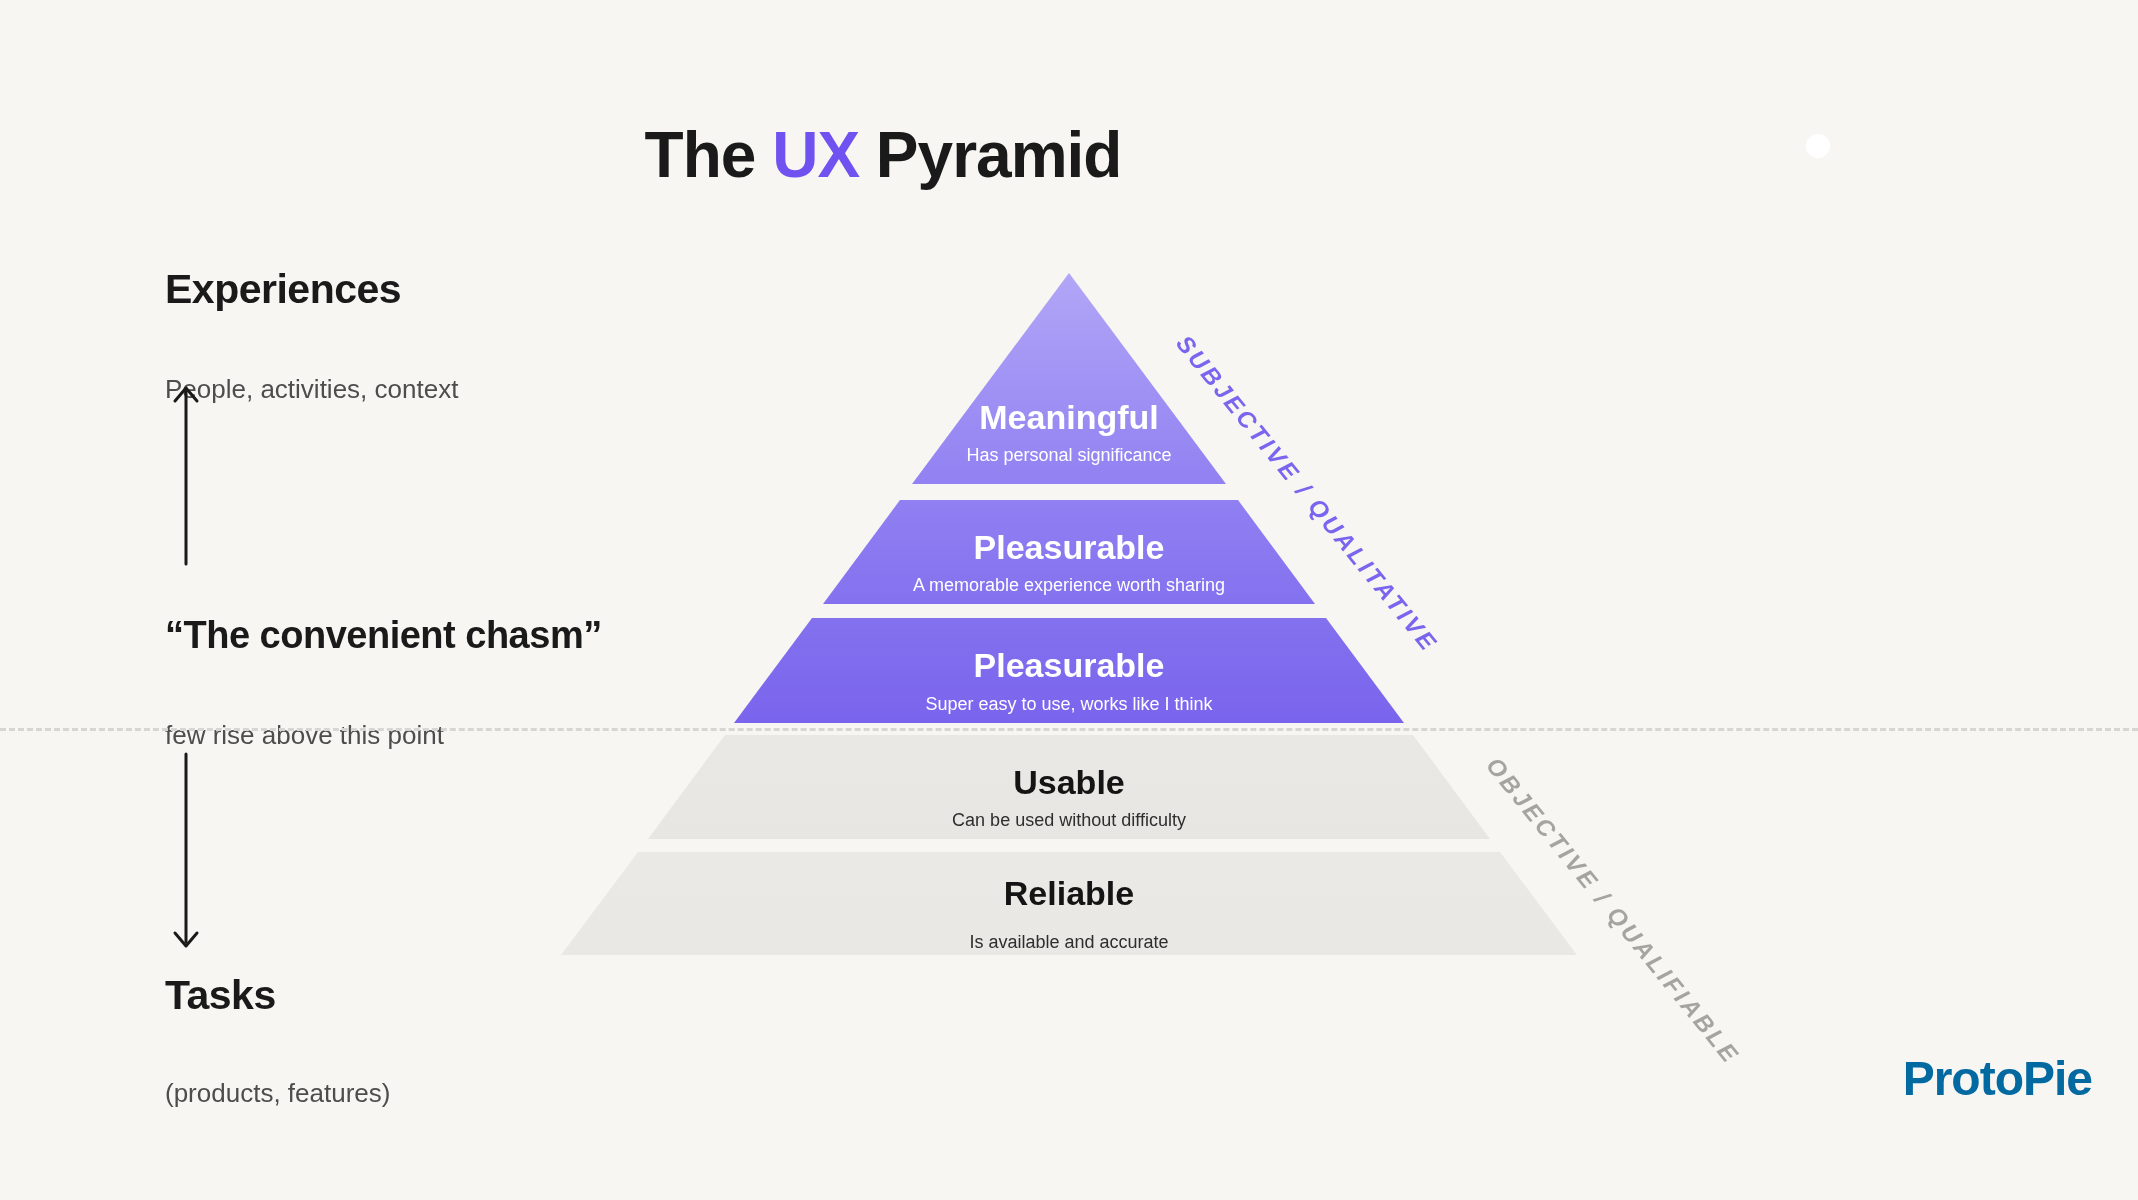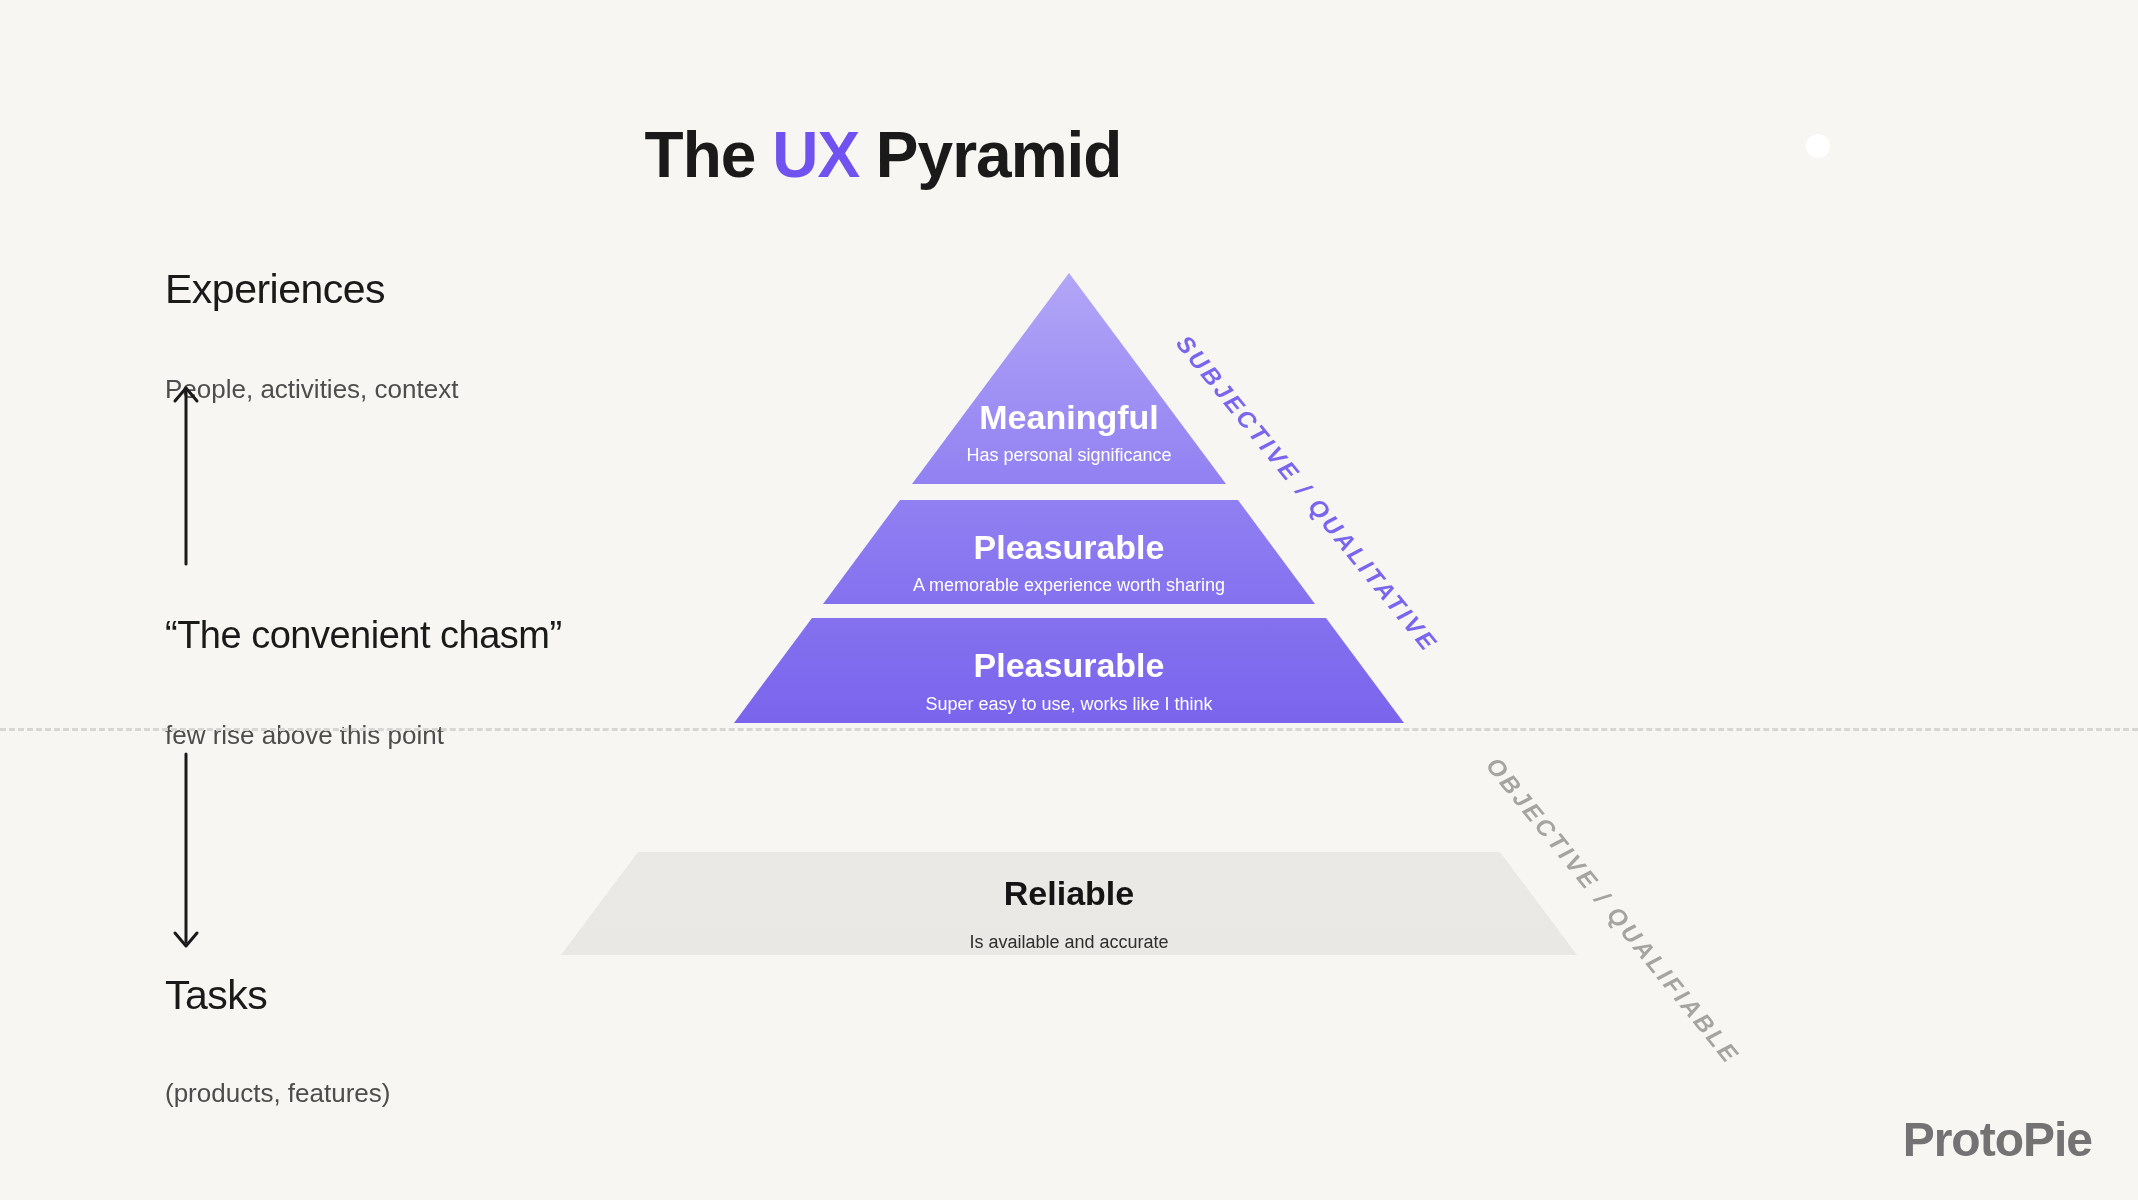--- a/index.html
+++ b/index.html
@@ -15,21 +15,21 @@
   
   .page-title {
     position:absolute; top:118px; left:0; width:1766px;
     text-align:center;
     font-size:64px; font-weight:800; letter-spacing:-1px;
   }
   .page-title .hl { color:#6f52f0; }
 
   
   .ann { position:absolute; left:165px; }
-  .ann-title { font-size:41px; font-weight:400; letter-spacing:-0.5px; }
+  .ann-title { font-size:41px; font-weight:700; letter-spacing:-0.5px; }
   .ann-sub   { font-size:26px; font-weight:400; color:#4d4d4d;margin-top:48px; }
   .exp-title  { top:266px; }
   .exp-sub    { top:326px; }
   .chasm-title{ top:614px; font-size:38px; }
   .chasm-sub  { top:672px; }
   .tasks-title{ top:972px; }
   .tasks-sub  { top:1030px; }
 
   .arrow { position:absolute; left:172px; }
   .arrow-up   { top:384px; }
@@ -82,22 +82,22 @@
     font-size:24px; font-weight:700; font-style:italic;
     letter-spacing:3px; white-space:nowrap;
     transform:rotate(51deg); transform-origin:0 0;
     z-index:2;
   }
   .side-subjective { left:1192px; top:330px; color:#7a66ee; }
   .side-objective  { left:1502px; top:752px; color:#a6a4a1; }
 
   
   .logo {
-    position:absolute; right:46px; top:1112px;
-    font-size:48px; font-weight:800; color:#737373; letter-spacing:-1px;
+    position:absolute; right:46px; top:1051px;
+    font-size:48px; font-weight:800; color:#0369a1; letter-spacing:-1px;
   }
   .dot {
     position:absolute; left:1806px; top:134px;
     width:24px; height:24px; border-radius:50%; background:#ffffff;
   }
 </style>
 </head>
 <body>
 
 <h1 class="page-title"><span>The </span><span class="hl">UX</span><span> Pyramid</span></h1>
@@ -135,20 +135,24 @@
   <div class="band purple lv2">
     <div class="bt">Pleasurable</div>
     <div class="bs">A memorable experience worth sharing</div>
   </div>
 
   <div class="band purple lv3">
     <div class="bt">Pleasurable</div>
     <div class="bs">Super easy to use, works like I think</div>
   </div>
 
+  <div class="band gray lv4">
+    <div class="bt">Usable</div>
+    <div class="bs">Can be used without difficulty</div>
+  </div>
 
   <div class="band gray lv5">
     <div class="bt">Reliable</div>
     <div class="bs">Is available and accurate</div>
   </div>
 
 
 </div>
 
 <div class="side-label side-subjective">SUBJECTIVE / QUALITATIVE</div>

